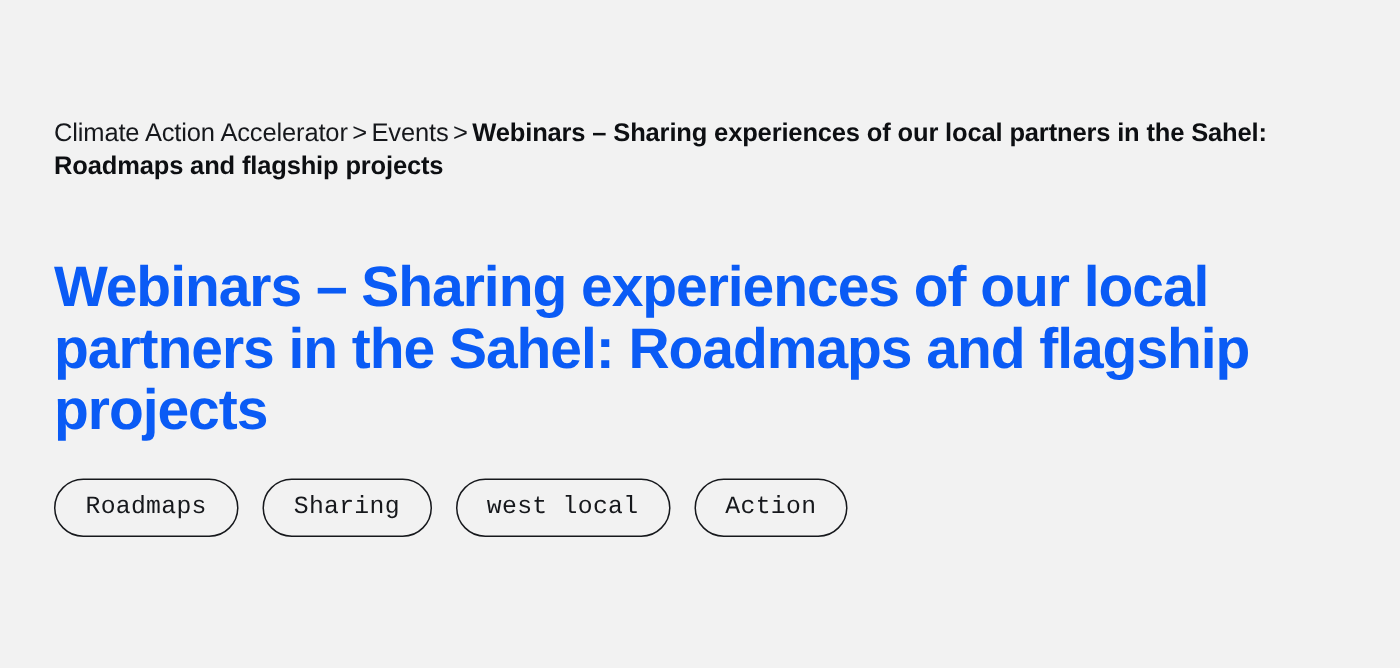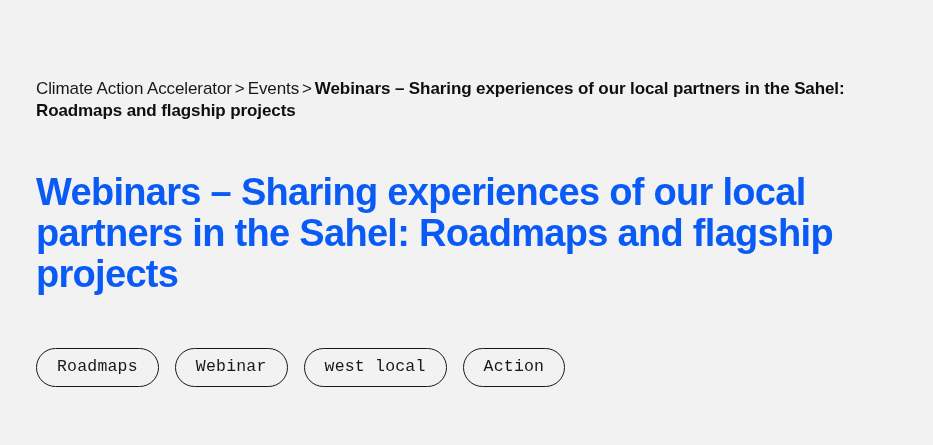--- a/index.html
+++ b/index.html
@@ -88,34 +88,33 @@
     border-radius: 999px;
     background: transparent;
     font-family: "Liberation Mono", "DejaVu Sans Mono", monospace;
     font-size: 16.5px;
     line-height: 1;
     letter-spacing: 0.2px;
     color: #16181c;
     white-space: nowrap;
     cursor: pointer;
     text-decoration: none;
-    margin-top: 29px;
   }
 </style>
 </head>
 <body>
 
 <div class="page">
 
   <nav class="breadcrumb">
     <a class="crumb-link" href="#">Climate Action Accelerator</a><span class="crumb-sep">&gt;</span><a class="crumb-link" href="#">Events</a><span class="crumb-sep">&gt;</span><span class="crumb-current">Webinars – Sharing experiences of our local partners in the Sahel: Roadmaps and flagship projects</span>
   </nav>
 
   <h1 class="page-title">Webinars – Sharing experiences of our local partners in the Sahel: Roadmaps and flagship projects</h1>
 
   <ul class="tag-list">
     <li style="display:contents"><a class="tag" href="#">Roadmaps</a></li>
-    <li style="display:contents"><a class="tag" href="#">Webinar</a></li>
+    <li style="display:contents"><a class="tag" href="#">Sharing</a></li>
     <li style="display:contents"><a class="tag" href="#">west local</a></li>
     <li style="display:contents"><a class="tag" href="#">Action</a></li>
   </ul>
 
 </div>
 
 </body></html>

